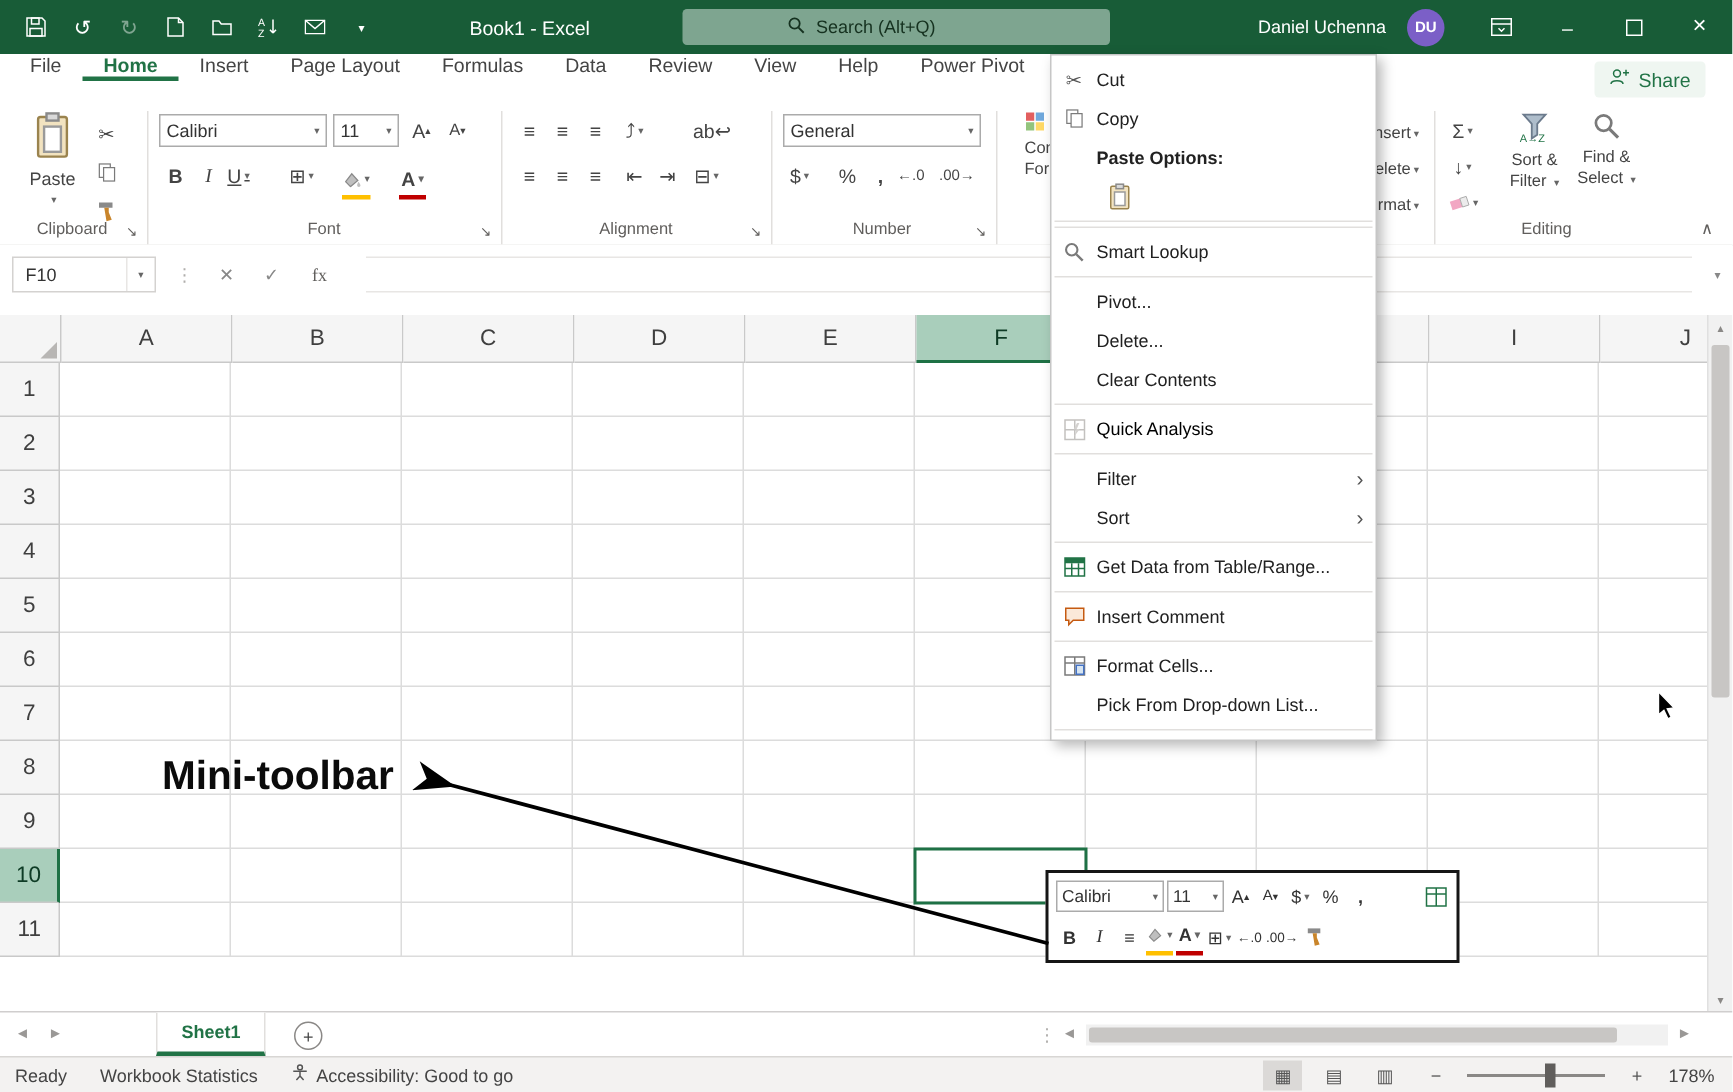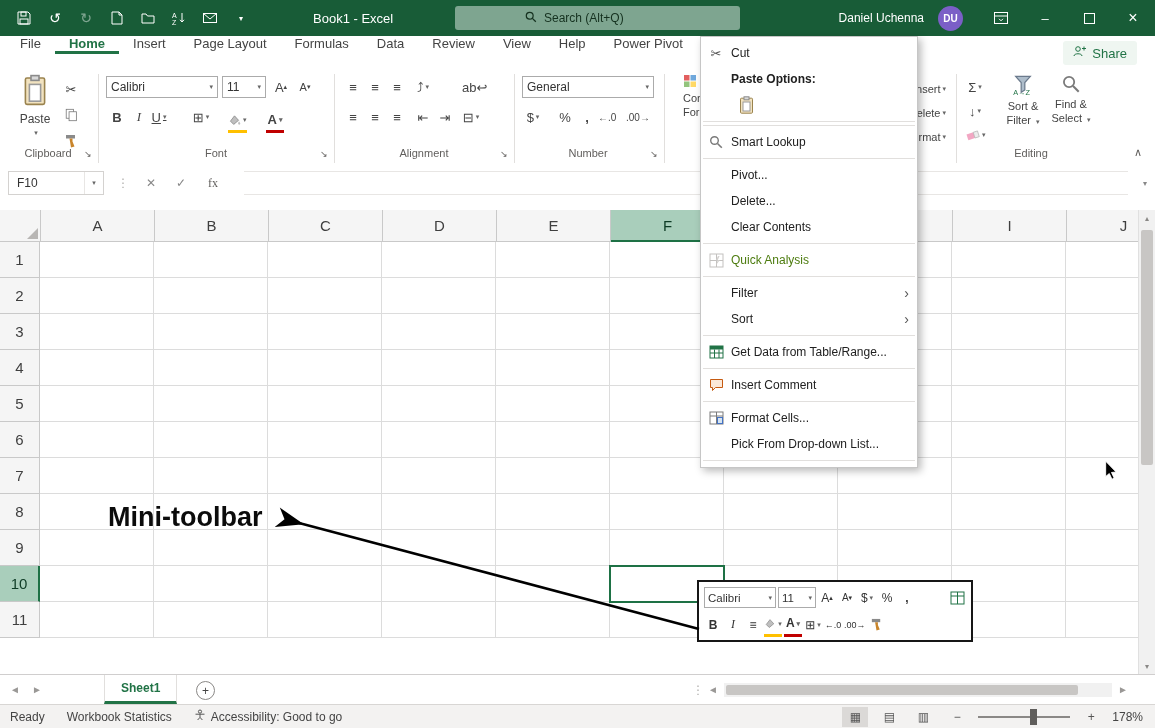--- a/index.html
+++ b/index.html
@@ -77,21 +77,21 @@
   
   #vscroll{position:absolute;left:1138px;top:210px;width:17px;height:464px;background:#F1F1F1;border-left:1px solid #E0E0E0;box-sizing:border-box}
   #vscroll .sarr{position:absolute;left:0;width:16px;height:16px;display:flex;align-items:center;justify-content:center;font-size:8px;color:#8A8886}
   #vthumb{position:absolute;left:2px;top:20px;width:12px;height:235px;background:#C8C6C4;border-radius:2px}
 
   
   #context-menu{position:absolute;left:700px;top:36px;width:216px;background:#fff;border:1px solid #C6C6C6;
                 box-shadow:3px 3px 8px rgba(0,0,0,.28);z-index:40;padding:3px 0}
   .menu-item{display:flex;align-items:center;height:26px;font-size:12px;color:#212121;padding-right:8px}
   .menu-item.mhead{font-weight:bold}
-  .menu-item.disabled{color:#4d7c0f}
+  .menu-item.disabled{color:#000000}
   .menu-item.irow .micon{margin-left:30px}
   .micon{width:30px;flex:0 0 30px;display:flex;align-items:center;justify-content:center}
   .mlabel{flex:1}
   .msub{color:#555;font-size:14px;line-height:1}
   .menu-sep{height:1px;background:#E1DFDD;margin:3px 2px}
 
   
   #mini-toolbar{position:absolute;left:697px;top:580px;width:276px;height:62px;background:#fff;border:2px solid #161616;
                 z-index:50;padding:3px 5px;box-sizing:border-box;display:flex;flex-direction:column;justify-content:space-between}
   .mt-row{display:flex;align-items:center;height:25px;gap:2px}
@@ -535,20 +535,29 @@
   <span class="sarr" style="bottom:0">▾</span>
 </div>
 
 <div id="context-menu">
     <div class="menu-item">
       <span class="micon">
         <span style="font-size:13px;color:#555">✂</span>
       </span>
       <span class="mlabel">Cut</span>
     </div>
+    <div class="menu-item">
+      <span class="micon">
+        <svg width="13" height="14" viewBox="0 0 16 17">
+          <rect x="1.5" y="1.5" width="9" height="11" fill="#fff" stroke="#7A7A7A"></rect>
+          <rect x="5" y="4.5" width="9" height="11" fill="#fff" stroke="#7A7A7A"></rect>
+        </svg>
+      </span>
+      <span class="mlabel">Copy</span>
+    </div>
     <div class="menu-item mhead">
       <span class="micon"></span>
       <span class="mlabel">Paste Options:</span>
     </div>
     <div class="menu-item irow">
       <span class="micon">
         <svg width="17" height="18" viewBox="0 0 16 18">
           <rect x="2" y="2.2" width="12" height="15" rx="1" fill="#F2E3C0" stroke="#9A834E"></rect>
           <rect x="5.5" y="0.8" width="5" height="3" fill="#D9D9D9" stroke="#8A8A8A"></rect>
           <rect x="4.5" y="6" width="7" height="9" fill="#fff" stroke="#9A9A9A"></rect>

